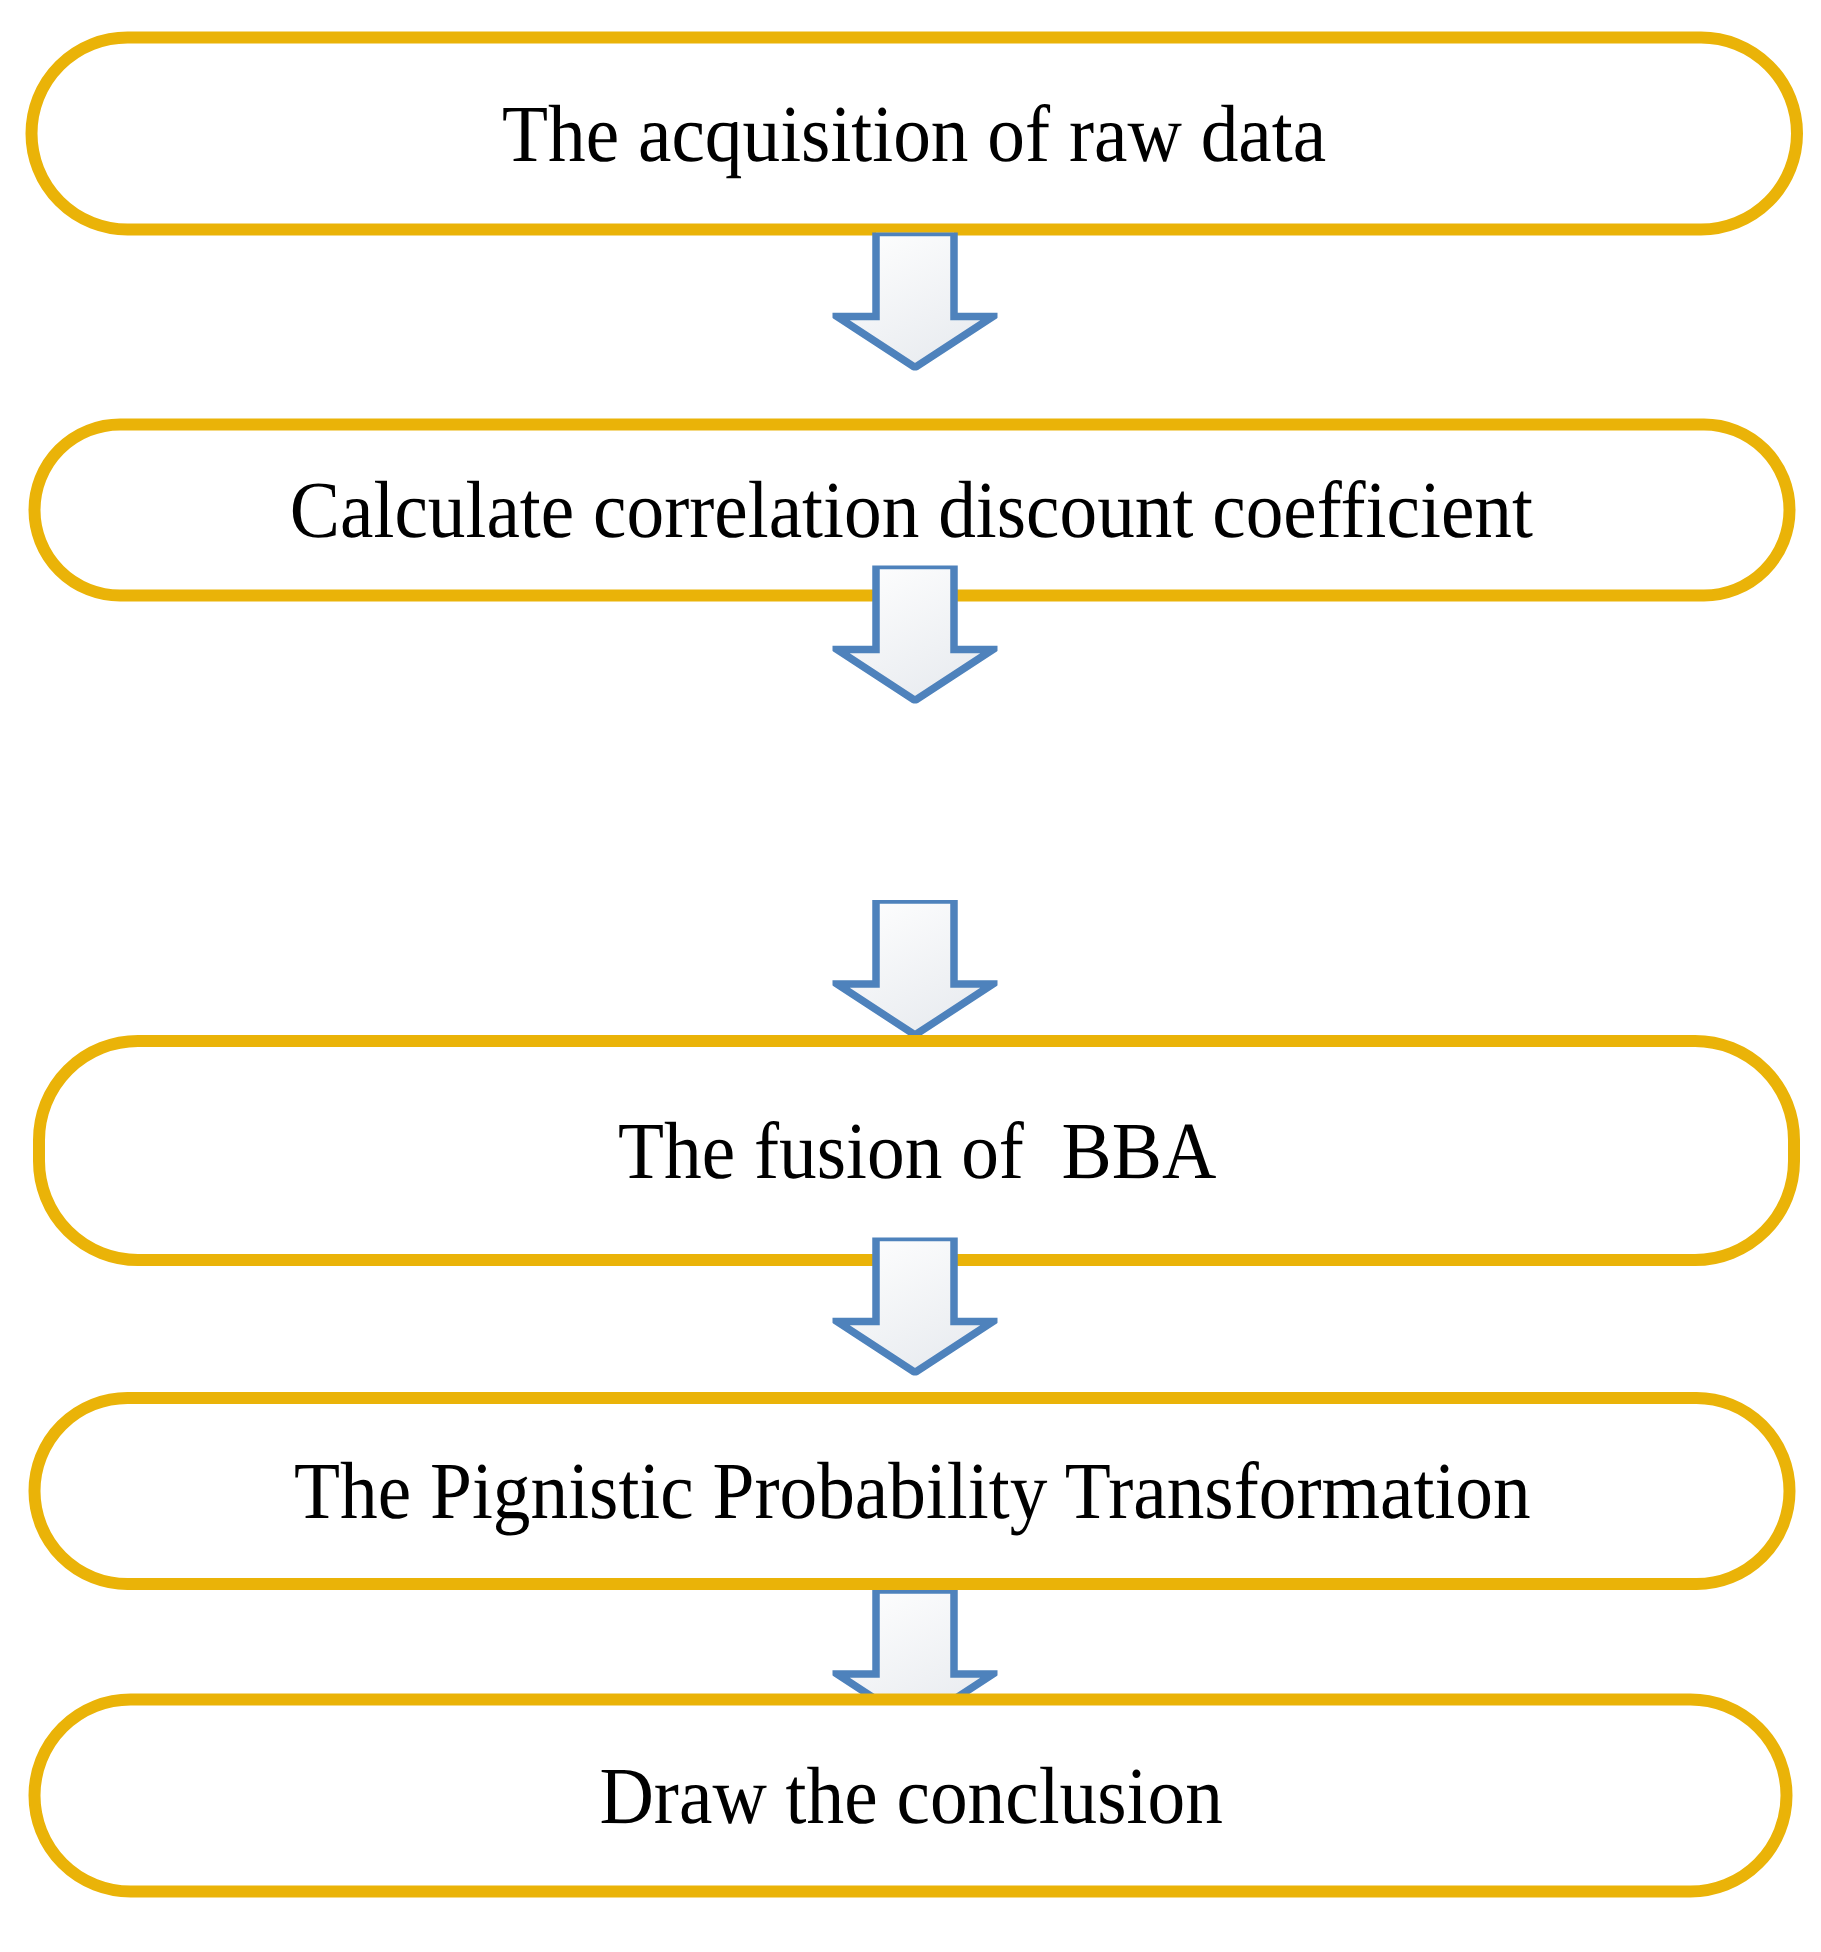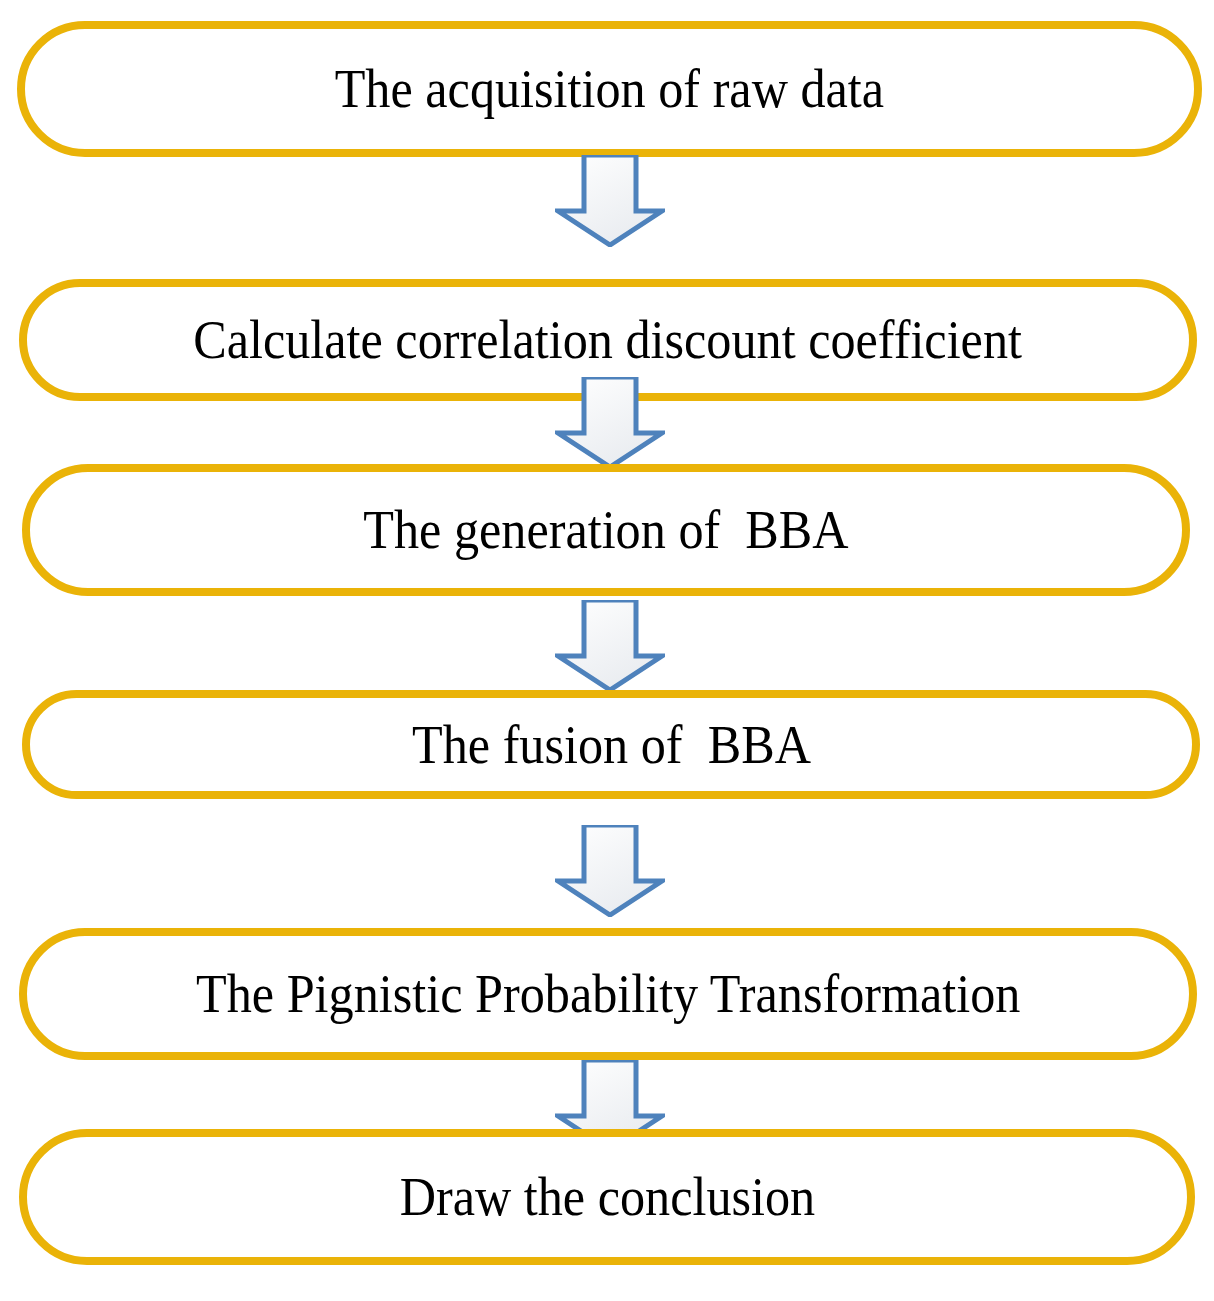--- a/index.html
+++ b/index.html
@@ -76,37 +76,34 @@
       <defs>
         <linearGradient id="ag2" x1="0" y1="0" x2="0.6" y2="1">
           <stop offset="0%" stop-color="#ffffff"></stop>
           <stop offset="100%" stop-color="#e9ecf0"></stop>
         </linearGradient>
       </defs>
       <polygon points="29,0 81,0 81,56 107,56 55,90 3,56 29,56" fill="url(#ag2)" stroke="#4e82bc" stroke-width="5" stroke-linejoin="miter"></polygon>
     </svg>
   </div>
 
-  <div class="node" style="left:22px; top:464px; width:1168px; height:132px;">
-    <span class="node-label">The generation of  BBA</span>
-  </div>
 
   <div class="connector" style="left:555px; top:600px; width:110px; height:92px;">
     <svg width="110" height="92" viewBox="0 0 110 92" xmlns="http://www.w3.org/2000/svg">
       <defs>
         <linearGradient id="ag3" x1="0" y1="0" x2="0.6" y2="1">
           <stop offset="0%" stop-color="#ffffff"></stop>
           <stop offset="100%" stop-color="#e9ecf0"></stop>
         </linearGradient>
       </defs>
       <polygon points="29,0 81,0 81,56 107,56 55,90 3,56 29,56" fill="url(#ag3)" stroke="#4e82bc" stroke-width="5" stroke-linejoin="miter"></polygon>
     </svg>
   </div>
 
-  <div class="node" style="left:22px; top:690px; width:1178px; height:109px;">
+  <div class="node" style="left:22px; top:690px; width:1178px; height:154px;">
     <span class="node-label">The fusion of  BBA</span>
   </div>
 
   <div class="connector" style="left:555px; top:825px; width:110px; height:92px;">
     <svg width="110" height="92" viewBox="0 0 110 92" xmlns="http://www.w3.org/2000/svg">
       <defs>
         <linearGradient id="ag4" x1="0" y1="0" x2="0.6" y2="1">
           <stop offset="0%" stop-color="#ffffff"></stop>
           <stop offset="100%" stop-color="#e9ecf0"></stop>
         </linearGradient>

